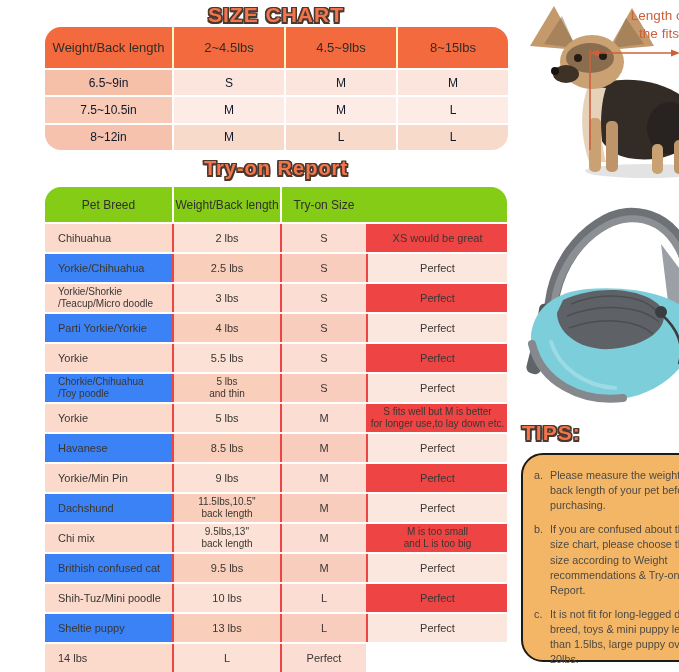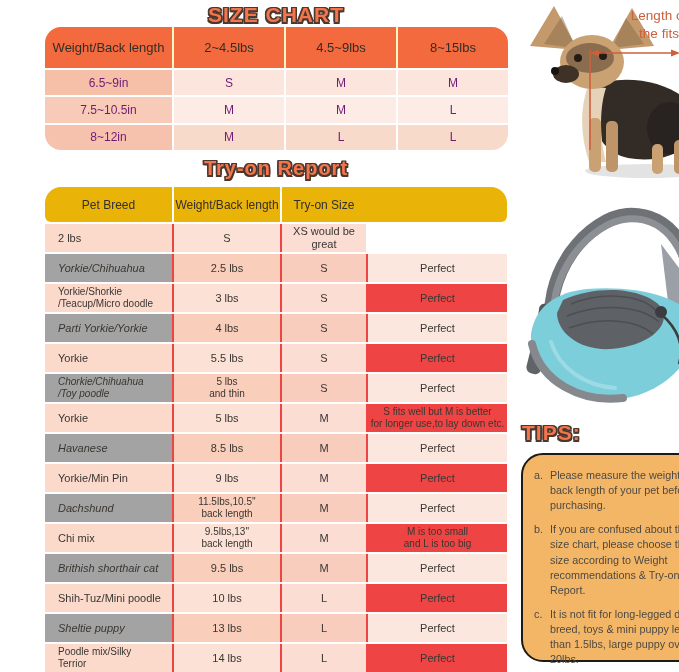--- a/index.html
+++ b/index.html
@@ -20,49 +20,49 @@
   .tips-title   { position:absolute; left:479px; top:421px; font-size:21px; }
 
   
   .sc-table { position:absolute; left:2px; top:27px; width:463px; height:123px;
               border-radius:16px; overflow:hidden; }
   .sc-head  { display:grid; grid-template-columns:127px 112px 112px 1fr; height:41px; background:#F26A3D; }
   .sc-th    { display:flex; align-items:center; justify-content:center; font-size:13px; color:#332D28;
               border-left:2px solid #fef9c3; }
   .sc-th:first-child { border-left:none; }
   .sc-row   { display:grid; grid-template-columns:127px 112px 112px 1fr; height:27.3px; border-top:2px solid #fff; }
-  .sc-cell  { display:flex; align-items:center; justify-content:center; font-size:12px; color:#701a75;
+  .sc-cell  { display:flex; align-items:center; justify-content:center; font-size:12px; color:#0f172a;
               border-left:2px solid #fff; }
   .sc-cell:first-child { border-left:none; }
   .sc-row:nth-child(1) .sc-cell { background:#FBE5DC; }
   .sc-row:nth-child(2) .sc-cell { background:#FCECE5; }
   .sc-row:nth-child(3) .sc-cell { background:#F8DACB; }
   .sc-row:nth-child(1) .sc-cell:first-child { background:#F6BFA8; }
   .sc-row:nth-child(2) .sc-cell:first-child { background:#F8CBB8;text-align:center; }
   .sc-row:nth-child(3) .sc-cell:first-child { background:#F6C2AD; }
 
   
   .to-table { position:absolute; left:2px; top:187px; width:462px; height:485px;
               border-radius:16px 16px 0 0; overflow:hidden; }
-  .to-head  { display:grid; grid-template-columns:127px 108px 86px 1fr; height:35px; background:#eab308;border-radius:6px; }
+  .to-head  { display:grid; grid-template-columns:127px 108px 86px 1fr; height:35px; background:#84cc16; }
   .to-th    { display:flex; align-items:center; justify-content:center; font-size:12px; color:#33302C;
               border-left:2px solid #fff; }
   .to-th:first-child { border-left:none; }
   .to-body  { display:flex; flex-direction:column; height:450px; }
   .to-row   { display:grid; grid-template-columns:127px 108px 86px 1fr; flex:1; border-top:2px solid #fff; }
   .to-cell  { display:flex; align-items:center; justify-content:center; text-align:center;
               font-size:11px; color:#3A3632; border-left:2px solid #ef4444;
               white-space:pre-line; line-height:1.18; }
   .to-cell:first-child { justify-content:flex-start; text-align:left; padding-left:13px; border-left:none; }
   .to-cell.small { font-size:10px; }
   .to-row.light .to-cell:nth-child(1){ background:#FBD9CB; }
   .to-row.light .to-cell:nth-child(2){ background:#FCE1D6; }
   .to-row.light .to-cell:nth-child(3){ background:#FBDDD3; }
   .to-row.light .to-cell:nth-child(4){ background:#ef4444; }
-  .to-row.dark  .to-cell:nth-child(1){ background:#a3a3a3;font-style:italic; }
+  .to-row.dark  .to-cell:nth-child(1){ background:#3b82f6; }
   .to-row.dark  .to-cell:nth-child(2){ background:#F9CEBB; }
   .to-row.dark  .to-cell:nth-child(3){ background:#F8CDBD; }
   .to-row.dark  .to-cell:nth-child(4){ background:#FCE7DE; }
 
   
   .dog-figure { position:absolute; left:459px; top:0; width:220px; height:180px; }
   .dog-annotation-label { position:absolute; left:572px; top:7px; width:88px; text-align:center;
                           font-size:13.5px; line-height:1.3; color:#CE5F3B; white-space:pre-line; }
   .bag-figure { position:absolute; left:468px; top:192px; width:205px; height:228px; }
 
@@ -113,20 +113,21 @@
   <div class="tryon-title outlined">Try-on Report</div>
 
   <div class="to-table">
     <div class="to-head" id="to-head">
         <div class="to-th">Pet Breed</div>
         <div class="to-th">Weight/Back length</div>
         <div class="to-th">Try-on Size</div>
       </div>
     <div class="to-body" id="to-body">
         <div class="to-row light">
+          <div class="to-cell">Chihuahua</div>
           <div class="to-cell">2 lbs</div>
           <div class="to-cell">S</div>
           <div class="to-cell">XS would be great</div>
         </div>
         <div class="to-row dark">
           <div class="to-cell">Yorkie/Chihuahua</div>
           <div class="to-cell">2.5 lbs</div>
           <div class="to-cell">S</div>
           <div class="to-cell">Perfect</div>
         </div>
@@ -185,40 +186,38 @@
         </div>
         <div class="to-row light">
           <div class="to-cell">Chi mix</div>
           <div class="to-cell small">9.5lbs,13''
 back length</div>
           <div class="to-cell">M</div>
           <div class="to-cell small">M is too small
 and L is too big</div>
         </div>
         <div class="to-row dark">
-          <div class="to-cell">Brithish shorthair cat</div>
+          <div class="to-cell">Brithish confused cat</div>
           <div class="to-cell">9.5 lbs</div>
           <div class="to-cell">M</div>
           <div class="to-cell">Perfect</div>
         </div>
         <div class="to-row light">
           <div class="to-cell">Shih-Tuz/Mini poodle</div>
           <div class="to-cell">10 lbs</div>
           <div class="to-cell">L</div>
           <div class="to-cell">Perfect</div>
         </div>
         <div class="to-row dark">
           <div class="to-cell">Sheltie puppy</div>
           <div class="to-cell">13 lbs</div>
           <div class="to-cell">L</div>
           <div class="to-cell">Perfect</div>
         </div>
         <div class="to-row light">
-          <div class="to-cell small">Poodle mix/Silky
-Terrior</div>
           <div class="to-cell">14 lbs</div>
           <div class="to-cell">L</div>
           <div class="to-cell">Perfect</div>
         </div>
       </div>
   </div>
 
   <svg class="dog-figure" viewBox="0 0 220 180">
     <ellipse cx="145" cy="171" rx="62" ry="7" fill="#DCDCDC" opacity="0.8"></ellipse>
 

